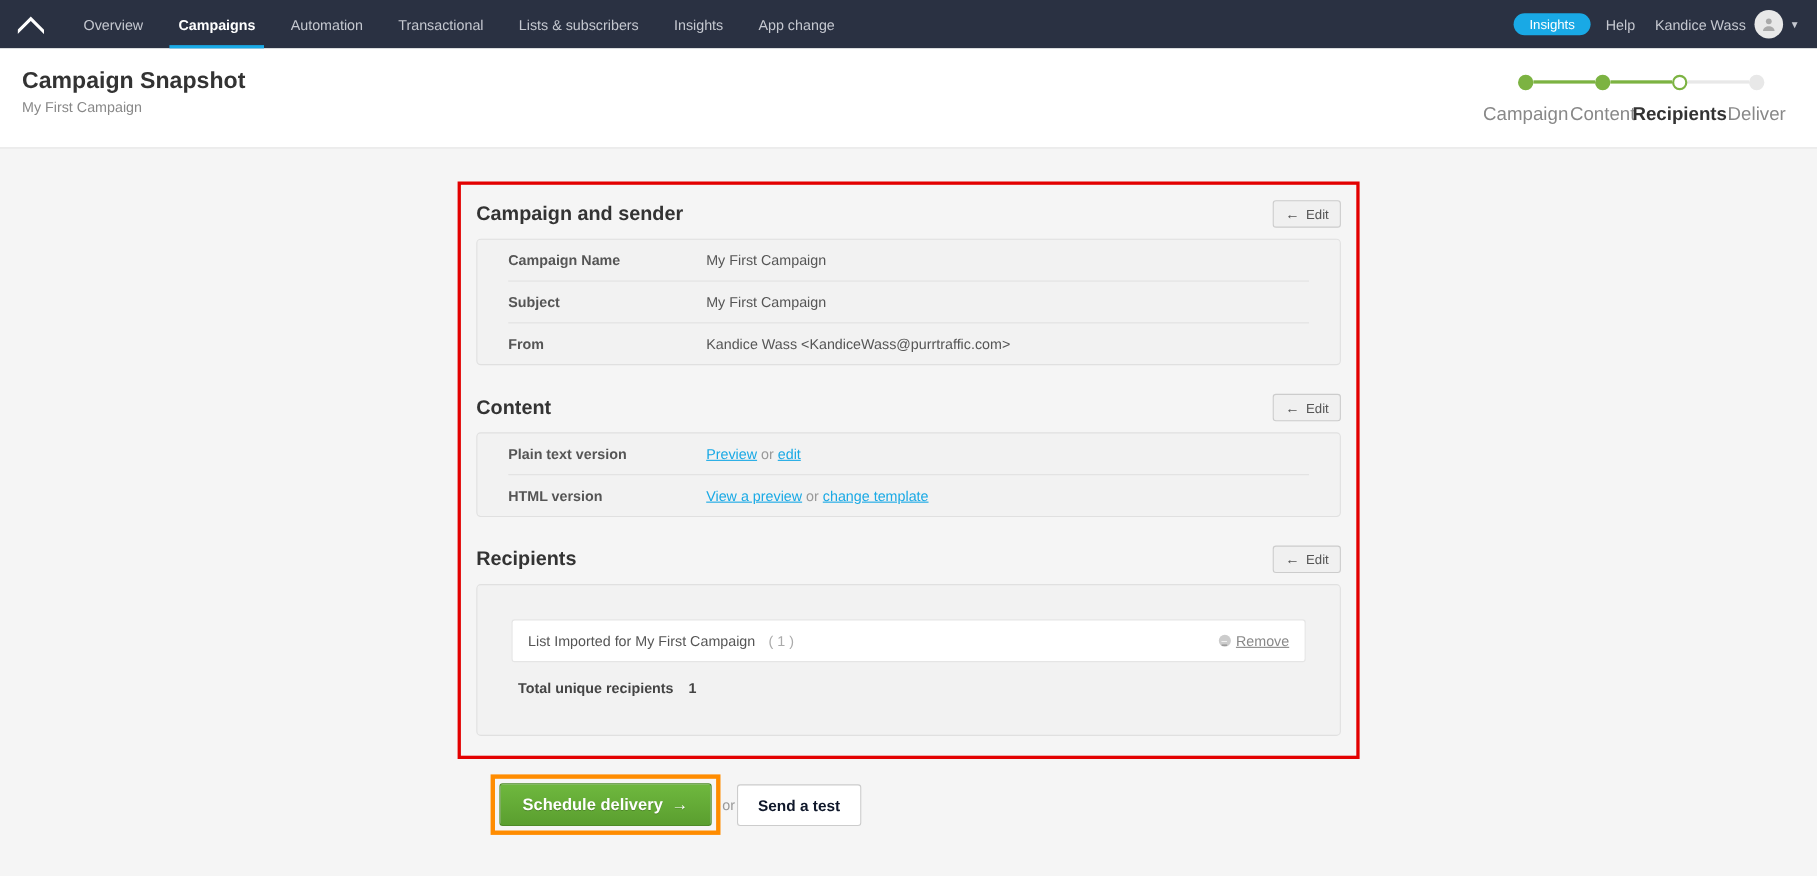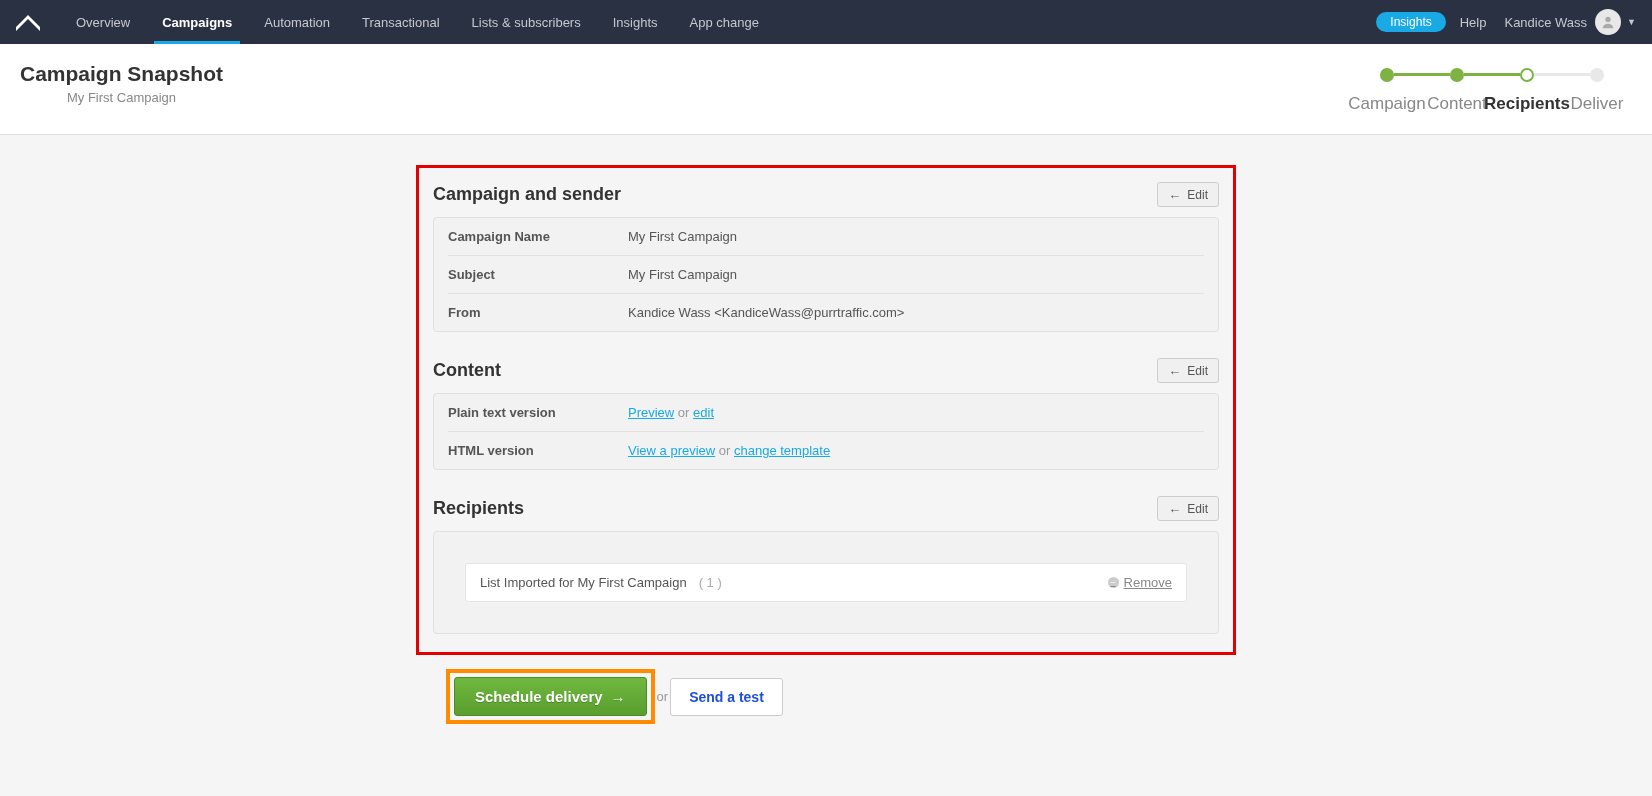--- a/index.html
+++ b/index.html
@@ -16,21 +16,21 @@
 .nav-spacer { flex: 1; }
 .upgrade-pill { background: #19a9e5; color: #fff; font-size: 12px; padding: 3px 14px; border-radius: 12px; margin-right: 14px; cursor: pointer; }
 .help-link { color: #c5c8d0; margin-right: 18px; cursor: pointer; }
 .user-area { display: flex; align-items: center; cursor: pointer; }
 .user-name { color: #c5c8d0; margin-right: 8px; }
 .avatar { width: 26px; height: 26px; border-radius: 50%; background: #e8e8e8; display: flex; align-items: center; justify-content: center; }
 .avatar svg { width: 14px; height: 14px; fill: #aaa; }
 .chevron-down { margin-left: 6px; font-size: 9px; color: #c5c8d0; }
 
 
-.page-header { background: #fff; border-bottom: 1px solid #e0e0e0; padding: 18px 20px 20px; display: flex; justify-content: space-between; align-items: flex-start; text-align: center; }
+.page-header { background: #fff; border-bottom: 1px solid #e0e0e0; padding: 18px 20px 20px; display: flex; justify-content: space-between; align-items: flex-start; }
 .page-title { font-size: 21px; font-weight: 700; color: #333; }
 .page-subtitle { font-size: 13px; color: #888; margin-top: 4px; }
 
 
 .stepper { display: flex; align-items: center; padding-top: 6px; }
 .step-dot { width: 14px; height: 14px; border-radius: 50%; background: #7cb342; border: 2px solid #7cb342; z-index: 2; }
 .step-dot.hollow { background: #fff; }
 .step-dot.future { background: #e8e8e8; border-color: #e8e8e8; }
 .step-line { width: 56px; height: 3px; background: #7cb342; margin-top: 5px; position: absolute; left: 14px; top: 0; z-index: 1; }
 .step-line.future { background: #e8e8e8; }
@@ -43,21 +43,21 @@
 .main-wrap { padding: 30px 0 40px; display: flex; justify-content: center; }
 .main-col { width: 820px; }
 .highlight-red { border: 3px solid #e30000; padding: 10px 14px 14px; }
 
 .section { margin-bottom: 22px; }
 .section-head { display: flex; justify-content: space-between; align-items: center; padding: 4px 0 10px; }
 .section-title { font-size: 18px; font-weight: 700; color: #333; }
 .edit-btn { background: #f0f0f0; border: 1px solid #ccc; border-radius: 3px; padding: 4px 10px; font-size: 12px; color: #555; cursor: pointer; display: flex; align-items: center; gap: 6px; }
 .edit-btn .arrow { font-size: 13px; }
 
-.panel { background: #f2f2f2; border: 1px solid #e0e0e0; border-radius: 4px; padding: 0 14px; }
+.panel { background: #f2f2f2; border: 1px solid #e0e0e0; border-radius: 4px; padding: 0 28px; }
 .panel-row { display: flex; padding: 11px 0; border-bottom: 1px solid #e2e2e2; font-size: 13px; }
 .panel-row:last-child { border-bottom: none; }
 .panel-label { width: 180px; color: #555; font-weight: 600; }
 .panel-value { color: #555; }
 .panel-value a { color: #19a9e5; text-decoration: underline; }
 .panel-value .or { color: #999; }
 
 .recipients-panel { background: #f2f2f2; border: 1px solid #e0e0e0; border-radius: 4px; padding: 31px; }
 .recip-row { background: #fff; border: 1px solid #e5e5e5; border-radius: 3px; padding: 11px 14px; display: flex; align-items: center; justify-content: space-between; }
 .recip-left { display: flex; align-items: center; gap: 12px; }
@@ -66,21 +66,21 @@
 .remove-link { color: #888; text-decoration: underline; display: flex; align-items: center; gap: 5px; cursor: pointer; }
 .remove-link .minus { width: 11px; height: 11px; border-radius: 50%; background: #ccc; color: #fff; display: inline-flex; align-items: center; justify-content: center; font-size: 9px; line-height: 1; }
 .total-row { padding: 16px 6px 4px; font-size: 13px; color: #444; font-weight: 600; }
 .total-row .num { margin-left: 10px; }
 
 
 .action-bar { display: flex; align-items: center; gap: 2px; padding: 14px 0 0 0; margin-left: 30px; }
 .highlight-orange { border: 4px solid #ff8c00; padding: 4px; display: inline-block; }
 .schedule-btn { background: linear-gradient(#6fb83e, #5a9e2f); color: #fff; font-weight: 700; font-size: 15px; border: 1px solid #4e8a28; border-radius: 3px; padding: 10px 20px; cursor: pointer; display: flex; align-items: center; gap: 8px; text-shadow: 0 1px 0 rgba(0,0,0,0.2); }
 .or-text { color: #999; font-size: 13px; }
-.send-test-btn { background: #fff; border: 1px solid #ccc; border-radius: 3px; padding: 10px 18px; font-weight: 700; font-size: 14px; color: #1d4ed8; cursor: pointer; }
+.send-test-btn { background: #fff; border: 1px solid #ccc; border-radius: 3px; padding: 10px 18px; font-weight: 700; font-size: 14px; color: #0f172a; cursor: pointer; }
 </style>
 </head>
 <body>
 
 <div class="topnav">
   <div class="logo">
     <svg viewBox="0 0 24 18">
         <polygon points="0,14 12,2 24,14 24,18 12,6 0,18" fill="#fff"></polygon>
       </svg>
   </div>
@@ -208,20 +208,24 @@
           <div class="recip-row">
             <div class="recip-left">
               <span class="recip-name">List Imported for My First Campaign</span>
               <span class="recip-count">( 1 )</span>
             </div>
             <span class="remove-link">
               <span class="minus">–</span>
               <span>Remove</span>
             </span>
           </div>
+          <div class="total-row">
+            <span>Total unique recipients</span>
+            <span class="num">1</span>
+          </div>
         </div>
       </div>
 
     </div>
 
     <div class="action-bar">
       <span class="highlight-orange">
         <button class="schedule-btn">
           <span>Schedule delivery</span>
           <span>→</span>

